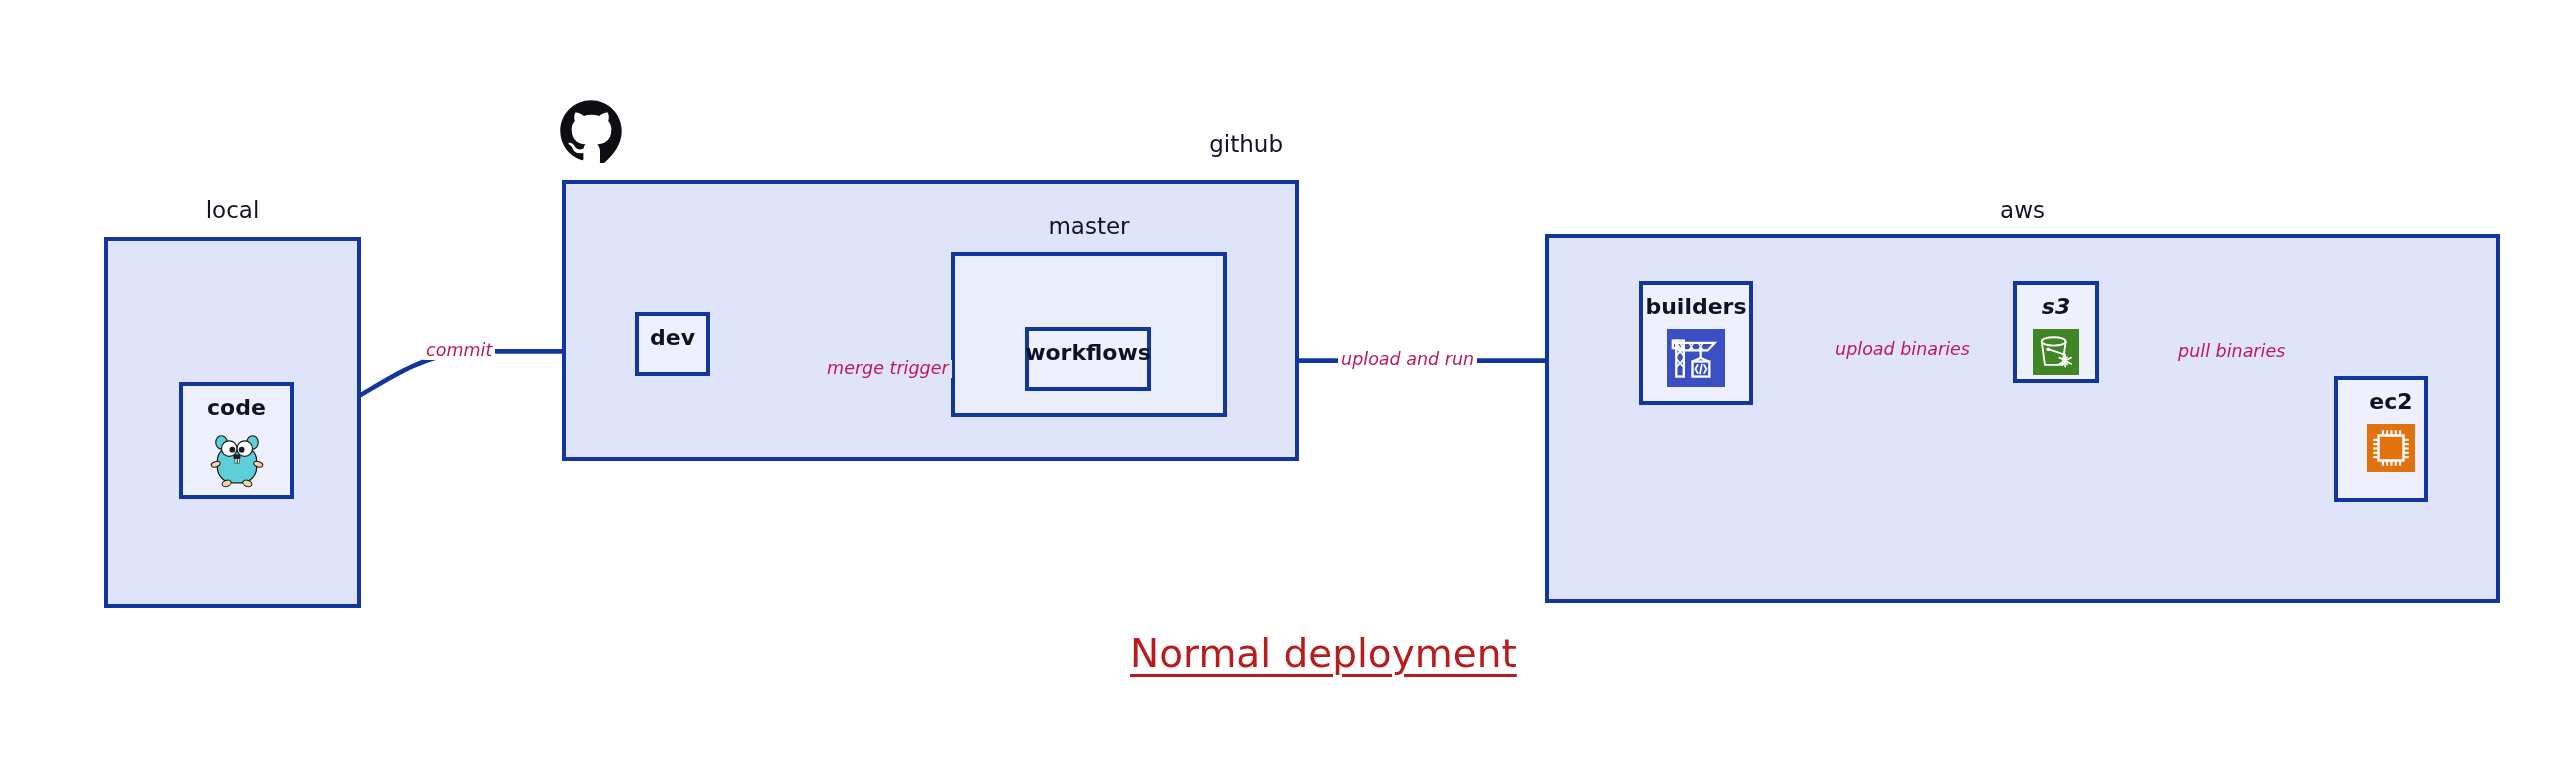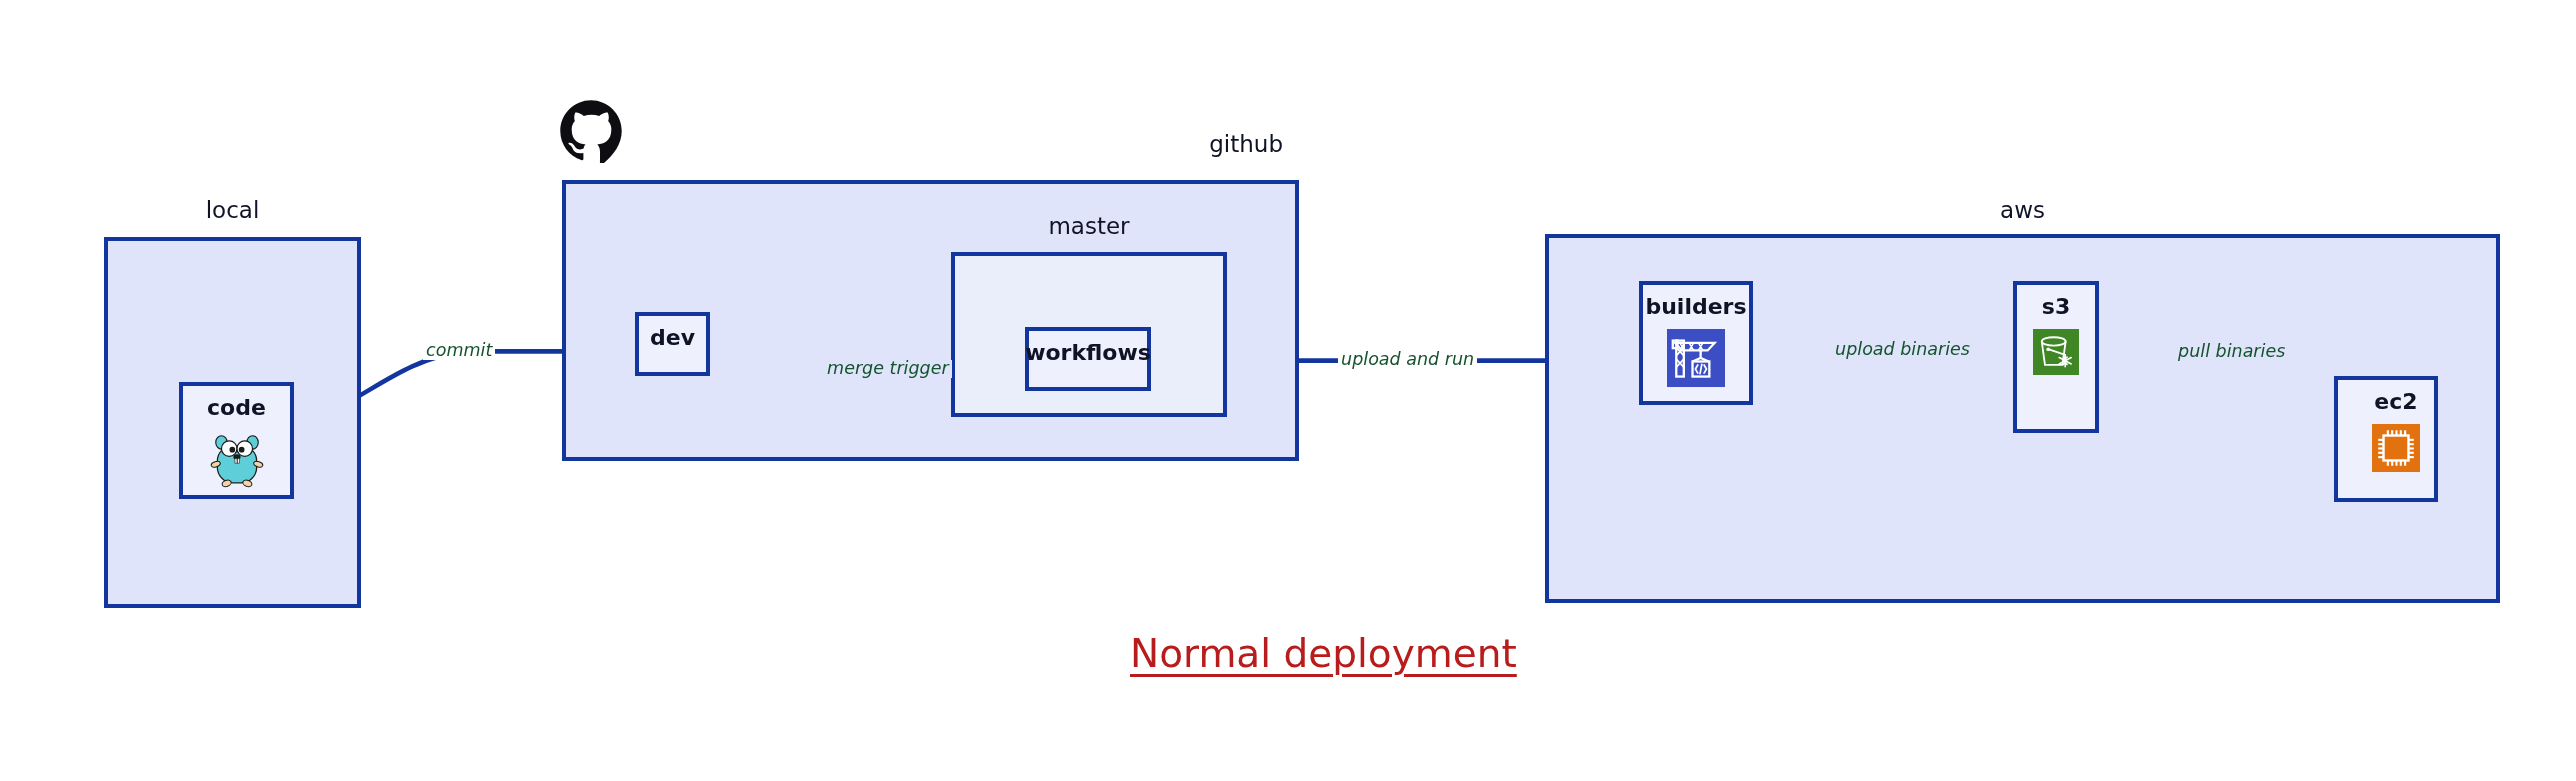--- a/index.html
+++ b/index.html
@@ -56,21 +56,21 @@
   }
   .node-icon{
     margin-top:10.3px;
     display:block;
   }
 
   
   #edges{position:absolute;left:0;top:0;width:2604px;height:781px;pointer-events:none;}
   .edge-label{
     position:absolute;
-    color:#14532d;
+    color:#be185d;
     font-size:17.5px;
     font-style:italic;
     line-height:1;
     white-space:nowrap;
     background:#ffffff;
     padding:0 3.1px;
   }
   .edge-label.on-group{background:#dfe4fa;}
 
   
@@ -192,21 +192,21 @@
 
         <line x1="58" y1="37" x2="58" y2="50" stroke="#ffffff" stroke-width="4"></line>
         <path d="M44 56 L58 50 L72 56" fill="none" stroke="#ffffff" stroke-width="4"></path>
 
         <rect x="44" y="56" width="29" height="26" fill="none" stroke="#ffffff" stroke-width="4"></rect>
         <path d="M53 62 L49 69 L53 76 M64 62 L68 69 L64 76 M60 61 L57 77" fill="none" stroke="#ffffff" stroke-width="3" stroke-linecap="round"></path>
       </svg>
     </span>
   </div>
 
-  <div class="node" style="left:2013px;top:281px;width:86px;height:152px;">
+  <div class="node" style="left:2013px;top:281px;width:86px;height:102px;font-style:italic;">
     <div class="node-title">s3</div>
     <span class="node-icon">
       <svg width="46" height="46" viewBox="0 0 100 100">
         <rect x="0" y="0" width="100" height="100" fill="#3f8624"></rect>
 
         <ellipse cx="45" cy="27" rx="26" ry="9" fill="none" stroke="#ffffff" stroke-width="4"></ellipse>
         <path d="M19 27 L26 78 L64 78 L71 27" fill="none" stroke="#ffffff" stroke-width="4"></path>
 
         <path d="M33 44 L70 56" fill="none" stroke="#ffffff" stroke-width="4" stroke-linecap="round"></path>
         <circle cx="33" cy="44" r="4" fill="#ffffff"></circle>
@@ -217,21 +217,21 @@
           <line x1="83" y1="62" x2="57" y2="76"></line>
           <line x1="66" y1="61" x2="70" y2="65"></line>
           <line x1="74" y1="61" x2="70" y2="65"></line>
           <line x1="66" y1="77" x2="70" y2="73"></line>
           <line x1="74" y1="77" x2="70" y2="73"></line>
         </g>
       </svg>
     </span>
   </div>
 
-  <div class="node" style="left:2334px;top:376px;width:104px;height:126px;padding-left:20px;">
+  <div class="node" style="left:2334px;top:376px;width:94px;height:126px;padding-left:20px;">
     <div class="node-title">ec2</div>
     <span class="node-icon">
       <svg width="48" height="48" viewBox="0 0 100 100">
         <rect x="0" y="0" width="100" height="100" fill="#e2720f"></rect>
         <rect x="24" y="24" width="52" height="52" fill="none" stroke="#ffffff" stroke-width="5"></rect>
         <g stroke="#ffffff" stroke-width="4.4" stroke-linecap="butt">
 
           <line x1="33" y1="13" x2="33" y2="24"></line>
           <line x1="42" y1="13" x2="42" y2="24"></line>
           <line x1="51" y1="13" x2="51" y2="24"></line>

